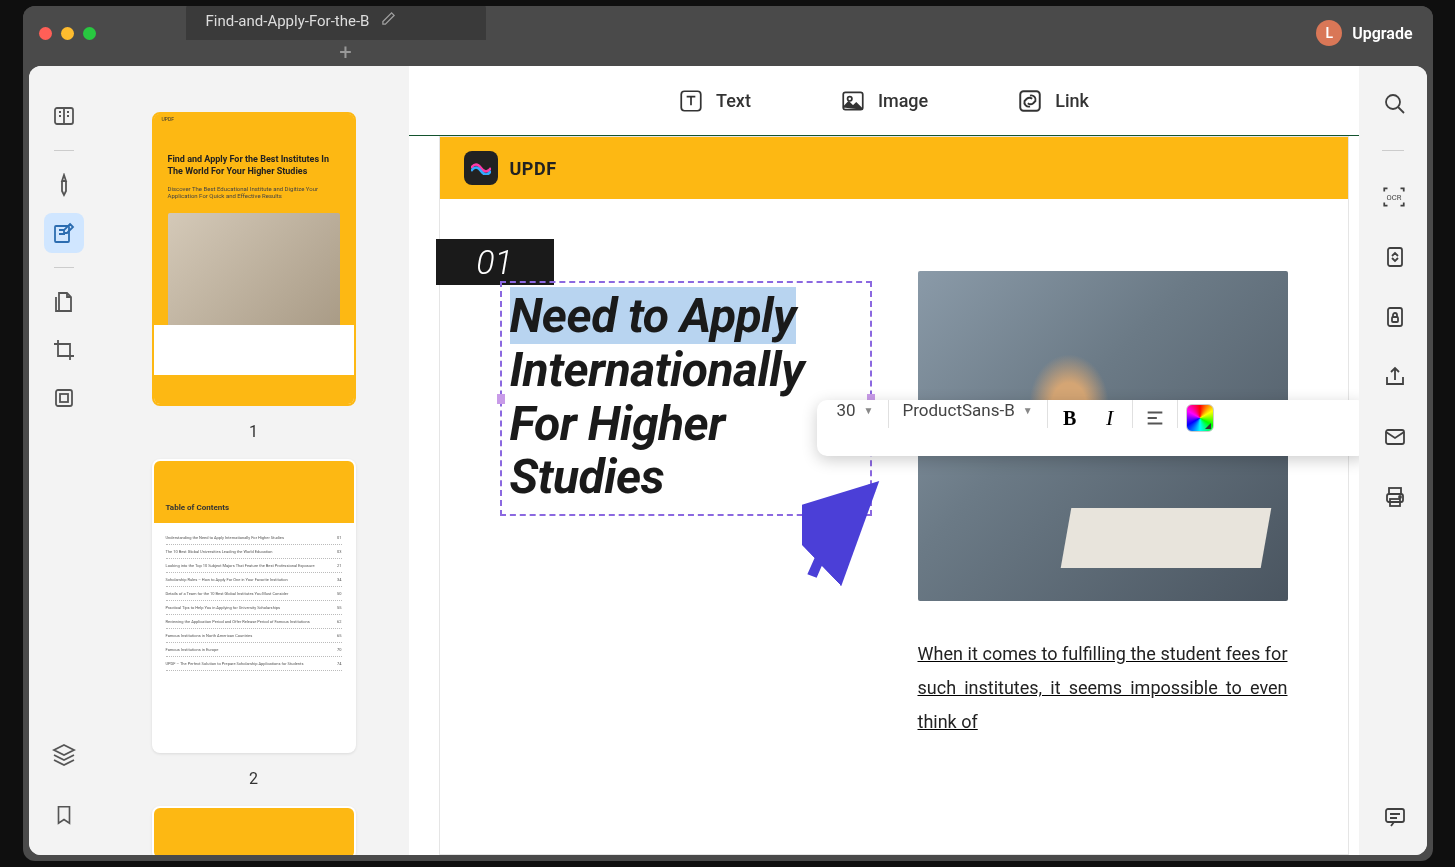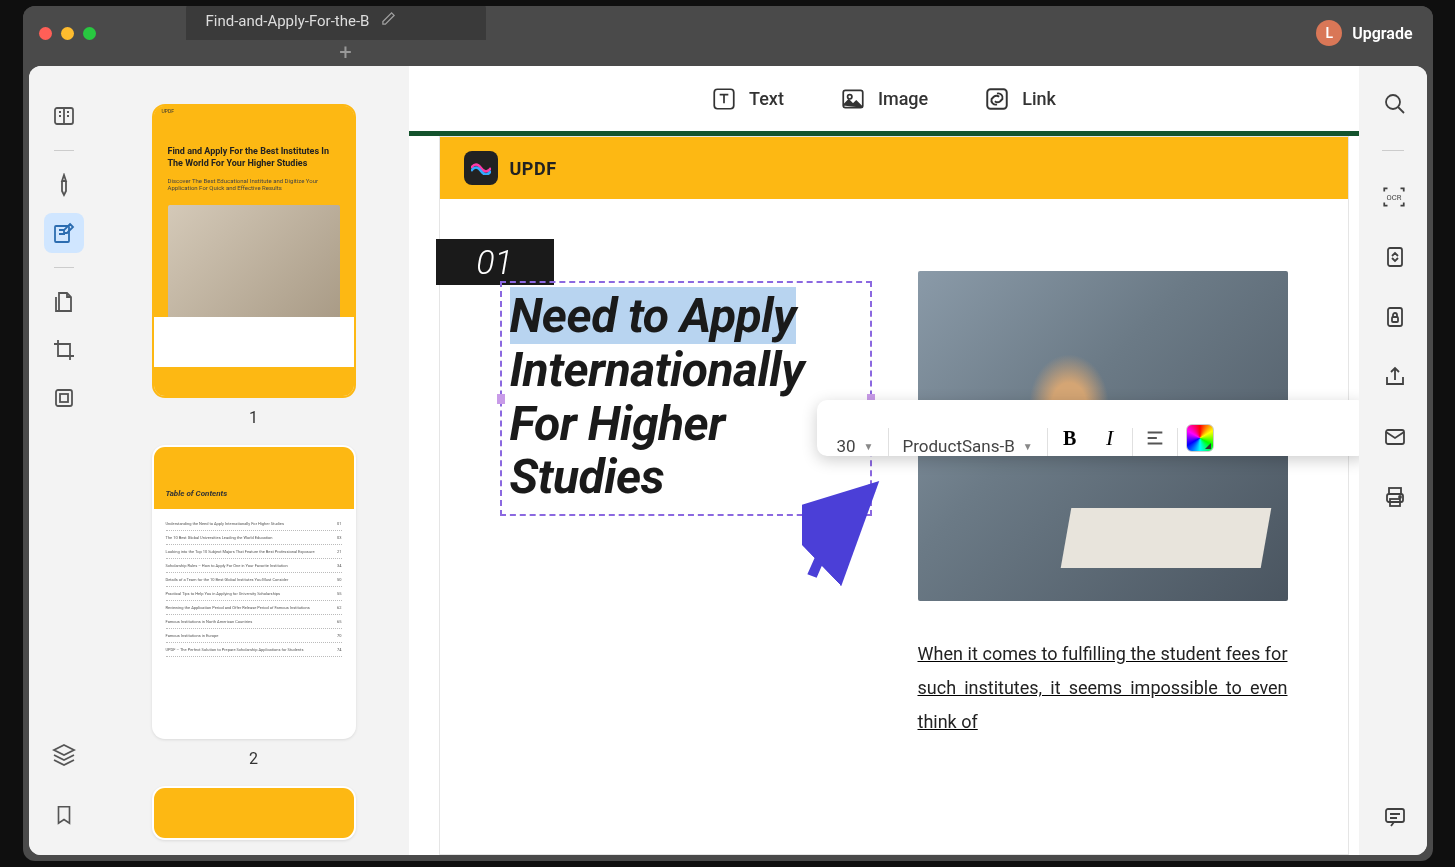--- a/index.html
+++ b/index.html
@@ -93,54 +93,54 @@
 
 .thumbnails-panel {
   width: 310px;
   background: #f3f3f3;
   padding: 30px 30px 0 30px;
   overflow-y: auto;
 }
 .thumb-wrapper { margin-bottom: 18px; }
 .thumb {
   width: 204px;
-  margin: 8px auto;
+  margin: 16px auto;
   border: 2px solid #fdb813;
-  border-radius: 13px;
+  border-radius: 8px;
   background: #fff;
   overflow: hidden;
 }
 .thumb.no-active { border-color: transparent; box-shadow: 0 1px 3px rgba(0,0,0,0.1); }
 .thumb-page1 { height: 290px; background: #fdb813; }
 .thumb-p1-header { height: 12px; background: #fdb813; padding: 2px 8px; font-size: 5px; color: #333; }
 .thumb-p1-title { padding: 28px 14px 8px; font-size: 9px; font-weight: 700; color: #222; line-height: 1.3; }
 .thumb-p1-sub { padding: 0 14px; font-size: 6px; color: #444; }
 .thumb-p1-img { margin: 14px 14px 0; height: 120px; background: linear-gradient(135deg,#d4c9b8,#a89a85); border-radius: 2px; }
 .thumb-p1-white { height: 50px; background: #fff; margin-top: -8px; }
 .thumb-page2 { height: 290px; background: #fff; }
-.thumb-p2-header { height: 62px; background: #fdb813; font-style: italic; }
+.thumb-p2-header { height: 62px; background: #fdb813; }
 .thumb-p2-toc-title { font-size: 8px; font-weight: 700; padding: 42px 12px 4px; color: #333; }
 .thumb-p2-list { padding: 8px 12px; }
 .thumb-p2-item { font-size: 4px; color: #555; padding: 4px 0; border-bottom: 1px dotted #bbb; display: flex; justify-content: space-between; }
 .thumb-num { text-align: center; font-size: 16px; color: #333; margin-top: 10px; }
 .thumb-page3 { height: 50px; background: #fdb813; }
 
 .content-area {
   flex: 1;
   background: #fff;
   position: relative;
   overflow: hidden;
 }
 .top-toolbar {
   height: 70px;
   display: flex;
   align-items: center;
   justify-content: center;
-  gap: 56px;
-  border-bottom: 5px solid #14532d;
+  gap: 89px;
+  border-bottom: 1px solid #14532d;
 }
 .top-tool {
   display: flex; align-items: center; gap: 12px;
   font-size: 18px; font-weight: 500; color: #333; cursor: pointer;
 }
 .top-tool svg { width: 26px; height: 26px; }
 
 .doc-canvas {
   position: absolute;
   left: 30px; top: 70px; right: 10px; bottom: 0;
@@ -222,21 +222,21 @@
 }
 
 .format-toolbar {
   position: absolute;
   left: 408px; top: 334px;
   width: 550px; height: 56px;
   background: #fff;
   border-radius: 10px;
   box-shadow: 0 4px 16px rgba(0,0,0,0.2);
   display: flex;
-  align-items: flex-end;
+  align-items: flex-start;
   padding: 0 10px;
   gap: 4px;
   z-index: 50;
 }
 .fmt-group { display: flex; align-items: center; gap: 4px; padding: 0 10px; }
 .fmt-divider { width: 1px; height: 28px; background: #e0e0e0; }
 .fmt-select {
   display: flex; align-items: center; gap: 8px;
   font-size: 17px; color: #444;
   cursor: pointer;

